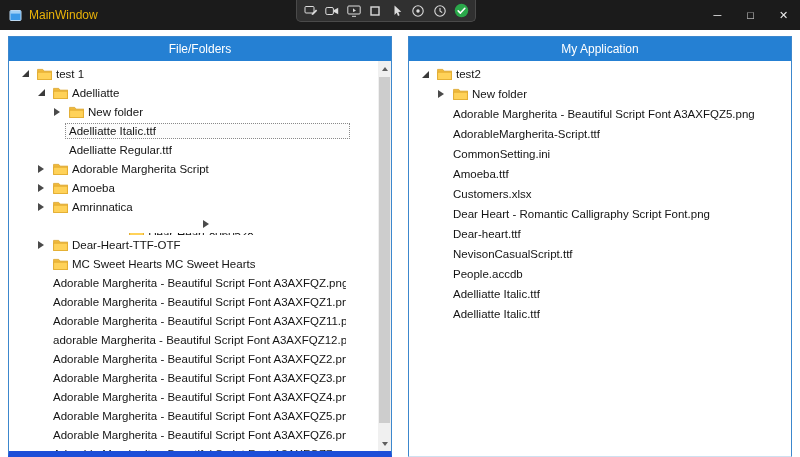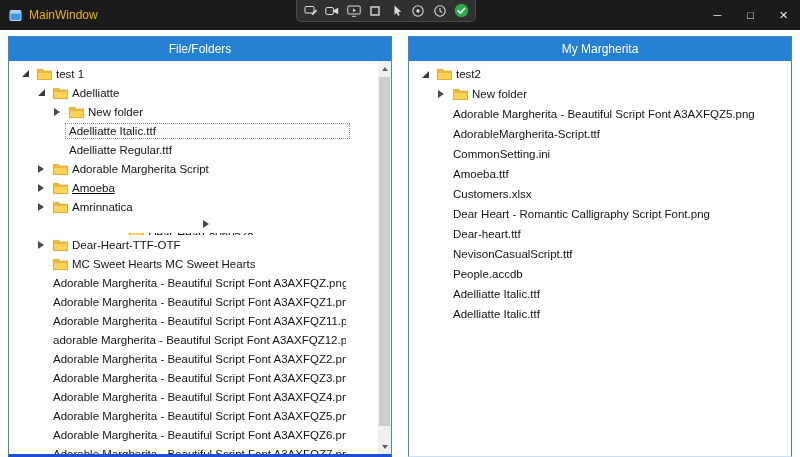--- a/index.html
+++ b/index.html
@@ -25,21 +25,21 @@
   }
   .cap-icon { width:16px; height:15px; display:flex; align-items:center; justify-content:center; cursor:default; }
   .win-controls { position:absolute; right:0; top:0; height:30px; display:flex; }
   .win-btn {
     width:33px; height:30px; display:flex; align-items:center; justify-content:center;
     color:#ececec; font-size:11px; cursor:default;
   }
 
   
   .panel { position:absolute; top:36px; bottom:0; width:384px; background:#ffffff; border:1px solid #3c87cd; box-sizing:border-box; }
-  .panel.left  { left:8px;  border-bottom:3px solid #1d4ed8; }
+  .panel.left  { left:8px;  border-bottom:6px solid #1d4ed8; }
   .panel.right { left:408px; border-bottom:1px solid #cfe0f0; }
   .panel-header {
     height:24px; background:#2580d3; color:#ffffff; font-size:12px;
     display:flex; align-items:center; justify-content:center;
   }
   .tree { position:absolute; top:24px; left:0; right:0; bottom:0; overflow:hidden; padding-top:3px; }
   .panel.left .tree { right:13px; }
 
   
   .tree-row { display:flex; align-items:center; height:19px; white-space:nowrap; cursor:default; }
@@ -191,21 +191,21 @@
           <span class="row-content">
             <span class="folder-icon">
               <svg width="15" height="12" viewBox="0 0 16 13">
                 <path d="M0.5 12.5 V1.5 h5.6 l1.5 1.9 h8.4 v9.1 z" fill="#f0b93c" stroke="#d9a021" stroke-width="0.8"></path>
                 <path d="M0.5 12.5 V4.6 h15 v7.9 z" fill="#ffd259" stroke="#d9a021" stroke-width="0.6"></path>
               </svg>
             </span>
             <span class="row-label">Adorable Margherita Script</span>
           </span>
         </div>
-        <div class="tree-row" style="padding-left: 24px; text-decoration: underline;">
+        <div class="tree-row" style="padding-left: 24px;">
           <span class="expander collapsed"></span>
           <span class="row-content">
             <span class="folder-icon">
               <svg width="15" height="12" viewBox="0 0 16 13">
                 <path d="M0.5 12.5 V1.5 h5.6 l1.5 1.9 h8.4 v9.1 z" fill="#f0b93c" stroke="#d9a021" stroke-width="0.8"></path>
                 <path d="M0.5 12.5 V4.6 h15 v7.9 z" fill="#ffd259" stroke="#d9a021" stroke-width="0.6"></path>
               </svg>
             </span>
             <span class="row-label">Amoeba</span>
           </span>
@@ -320,21 +320,21 @@
         </div>
       </div>
     <div class="scrollbar">
       <div class="sb-btn sb-up"></div>
       <div class="sb-thumb"></div>
       <div class="sb-btn sb-down"></div>
     </div>
   </div>
 
   <div class="panel right">
-    <div class="panel-header">My Margherita</div>
+    <div class="panel-header">My Application</div>
     <div class="tree" id="right-tree">
         <div class="tree-row" style="padding-left: 8px;">
           <span class="expander expanded"></span>
           <span class="row-content">
             <span class="folder-icon">
               <svg width="15" height="12" viewBox="0 0 16 13">
                 <path d="M0.5 12.5 V1.5 h5.6 l1.5 1.9 h8.4 v9.1 z" fill="#f0b93c" stroke="#d9a021" stroke-width="0.8"></path>
                 <path d="M0.5 12.5 V4.6 h15 v7.9 z" fill="#ffd259" stroke="#d9a021" stroke-width="0.6"></path>
               </svg>
             </span>

